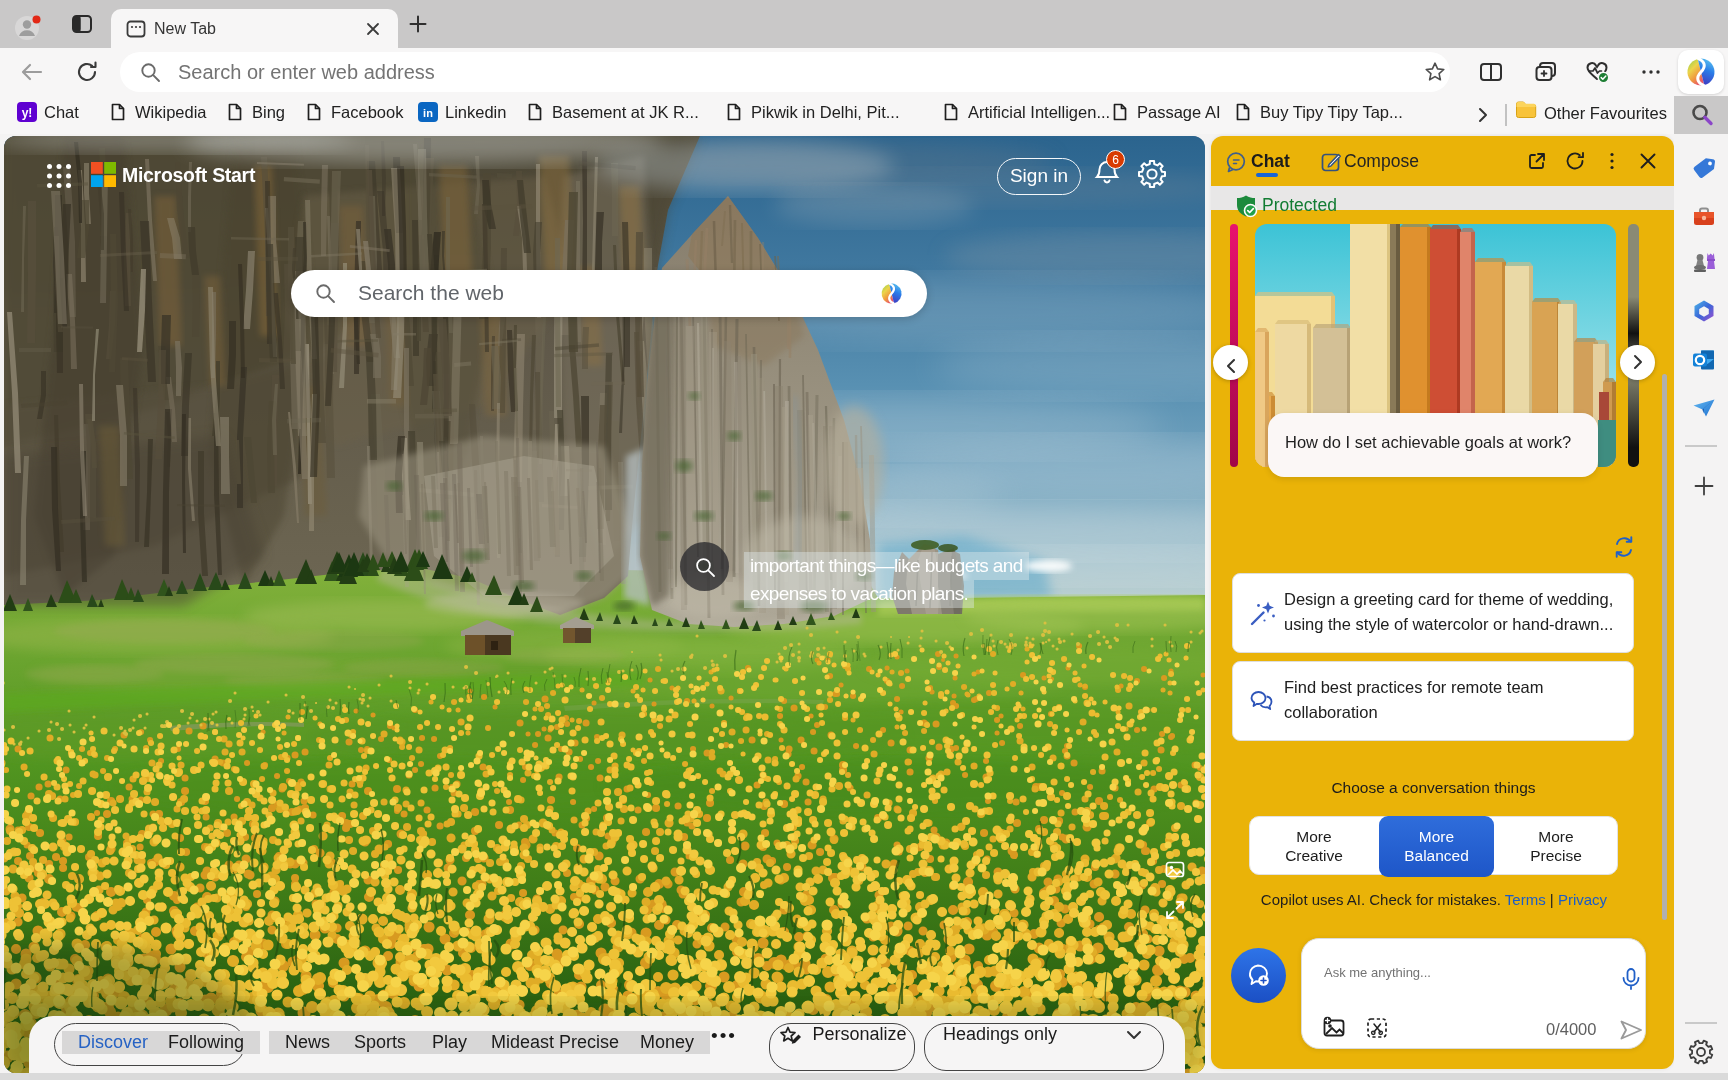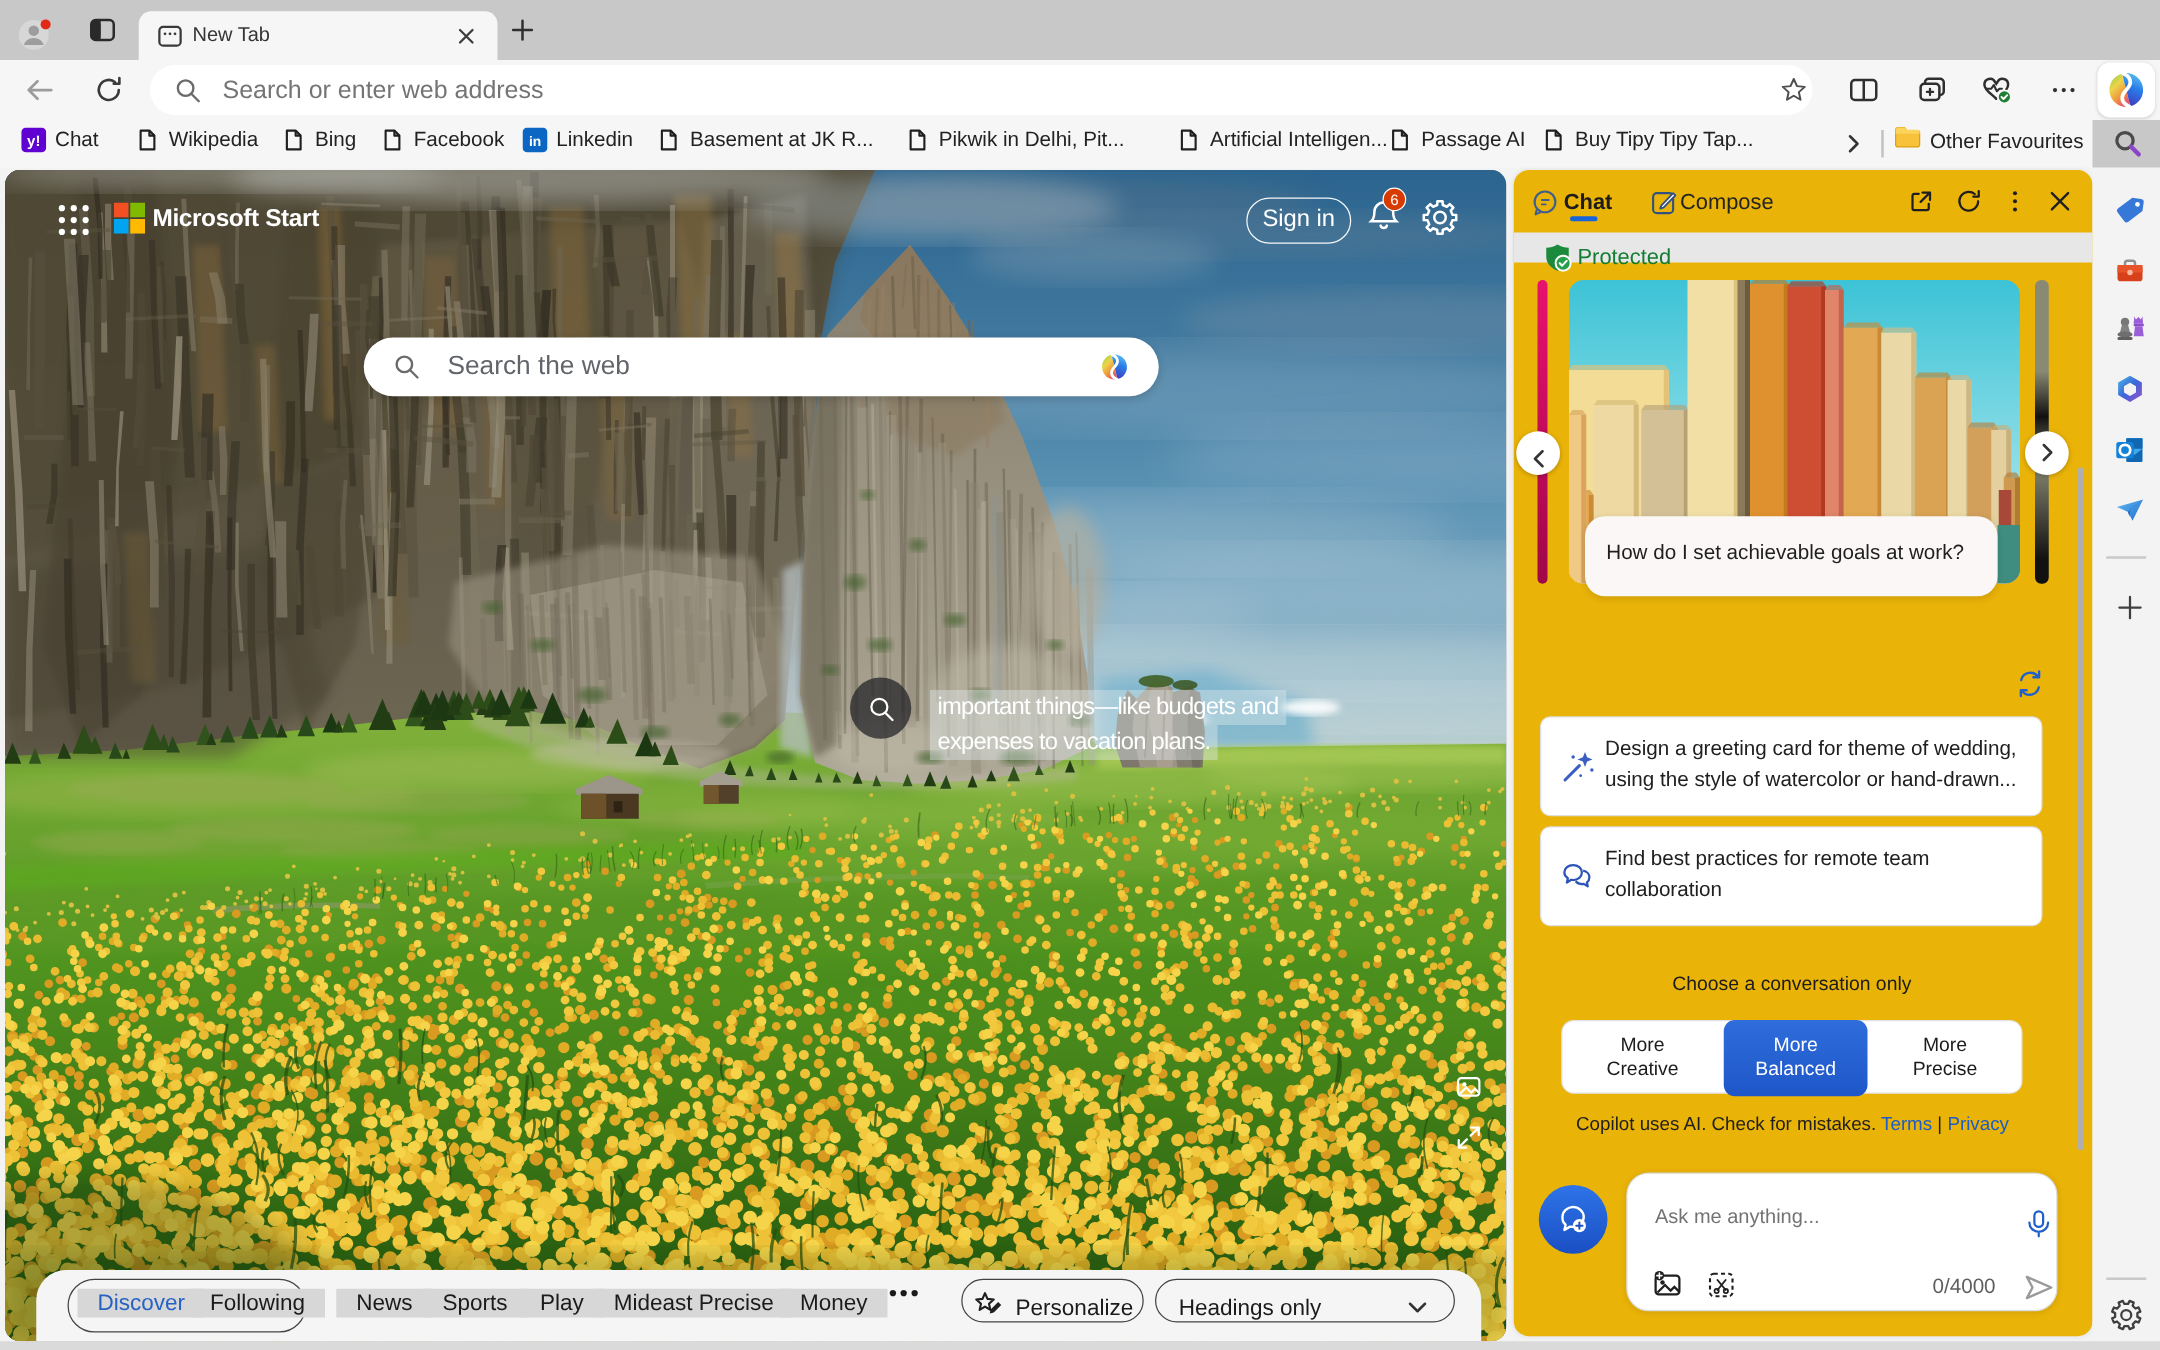--- a/index.html
+++ b/index.html
@@ -18,34 +18,34 @@
 #signin{position:absolute;left:993px;top:22px;width:84px;height:37px;border:1.5px solid rgba(255,255,255,0.95);border-radius:19px;color:#fff;font-size:19px;text-align:center;line-height:34px}
 #searchpill{position:absolute;left:287px;top:134px;width:636px;height:47px;background:#fff;border-radius:24px;box-shadow:0 2px 8px rgba(0,0,0,0.18)}
 #searchpill .ph{position:absolute;left:67px;top:11px;font-size:21px;color:#61656a}
 .hl{background:rgba(225,233,236,0.42);color:#fff;font-size:19px;letter-spacing:-0.6px;height:28px;line-height:28px;padding:0 6px;display:inline-block}
 #promo{position:absolute;left:740px;top:416px;white-space:nowrap}
 #promoc{position:absolute;left:676px;top:406px;width:49px;height:49px;border-radius:50%;background:rgba(42,42,46,0.78)}
 
 #bnav{position:absolute;left:25px;top:880px;width:1156px;height:57px;background:#f6f5f5;border-radius:24px 24px 0 0;font-size:18px;color:#1b1b1b}
 #bnav .chip{position:absolute;top:15px;background:#d8d7d7;padding:1px 16px;white-space:nowrap}
 #dfpill{position:absolute;left:25px;top:7px;width:191px;height:43px;border:1.5px solid #444;border-radius:22px}
-.opill{position:absolute;top:7px;height:35px;border:1.5px solid #444;border-radius:22px;display:flex;align-items:flex-end;justify-content:center;gap:9px}
+.opill{position:absolute;top:7px;height:48px;border:1.5px solid #444;border-radius:22px;display:flex;align-items:flex-start;justify-content:center;gap:9px}
 
 #sidebar{position:absolute;left:1211px;top:136px;width:463px;height:933px;background:#eab308;border-radius:12px;overflow:hidden;box-shadow:0 0 4px rgba(0,0,0,0.08)}
 .sb{position:absolute;font-size:17px;color:#1c1c1c}
 #protbar{position:absolute;left:0;top:50px;width:463px;height:24px;background:#e8e7e7}
 #prottext{position:absolute;left:51px;top:9px;font-size:17.5px;color:#127c33;font-weight:400}
 .card{position:absolute;left:21px;width:402px;background:#fff;border:1px solid #dedede;border-radius:8px}
 .cardtx{position:absolute;left:73px;font-size:16.5px;color:#202020;line-height:25px}
 #stylebox{position:absolute;left:38px;top:680px;width:369px;height:59px;background:#fff;border:1px solid #e2e2e2;border-radius:10px}
 #stylemid{position:absolute;left:129px;top:-1px;width:115px;height:61px;background:linear-gradient(180deg,#2f6ddb,#1e56c8);border-radius:9px;color:#fff;text-align:center;font-size:15.5px;line-height:19px;padding-top:11px}
 .styleside{position:absolute;top:10px;width:110px;text-align:center;font-size:15.5px;line-height:19px;color:#1c1c1c}
 #disc{position:absolute;left:0;top:755px;width:446px;text-align:center;font-size:15px;color:#1f1f1f}
 #askbox{position:absolute;left:90px;top:802px;width:345px;height:111px;background:#fff;border:1px solid #dcdcdc;border-radius:18px;box-shadow:0 1px 5px rgba(0,0,0,0.1)}
-#askbox .ph{position:absolute;left:22px;top:26px;font-size:16px;color:#737373}
+#askbox .ph{position:absolute;left:22px;top:26px;font-size:13px;color:#737373}
 #newtopic{position:absolute;left:20px;top:812px;width:55px;height:55px;border-radius:50%;background:linear-gradient(180deg,#2e74e8,#1b4fc4)}
 #sbscroll{position:absolute;left:451px;top:238px;width:5px;height:546px;background:#b0afaf;border-radius:3px}
 
 #rail{position:absolute;left:1674px;top:97px;width:54px;height:983px;background:#f4f3f3}
 #railsearch{position:absolute;left:0px;top:-1px;width:54px;height:38px;background:#c9c8c8}
 .ric{position:absolute;left:17px}
 
 #botstrip{position:absolute;left:0;top:1073px;width:1728px;height:7px;background:#dadada}
 </style></head><body>
 <div id="tabbar">
@@ -1292,21 +1292,21 @@
         <circle cx="26.5" cy="17" r="1.4" fill="#3a5ec2"></circle>
         <circle cx="17.5" cy="21.5" r="1.1" fill="#3a5ec2"></circle>
       </svg></div>
     <div class="cardtx" style="top:451px">Design a greeting card for theme of wedding,<br>using the style of watercolor or hand-drawn...</div>
     <div class="card" style="top:525px;height:80px"></div>
     <div class="abs" style="left:36px;top:551px"><svg width="30" height="30" viewBox="0 0 30 30" style="">
         <path d="M11.5 5 a7 6 0 0 1 7 6 a7 6 0 0 1-7 6 l-1.5-0.2 -3.5 2.2 0.8-3.4 A6.8 5.8 0 0 1 4.5 11 a7 6 0 0 1 7-6 z" fill="none" stroke="#2d54b8" stroke-width="1.8" stroke-linejoin="round"></path>
         <path d="M19.5 9.5 a6 5.4 0 0 1 5 5.3 c0 1.8-0.8 3.2-2 4.3 l0.7 3 -3.2-2 -1.3 0.2 a6.5 5.5 0 0 1-5.2-2.3" fill="none" stroke="#2d54b8" stroke-width="1.8" stroke-linejoin="round"></path>
       </svg></div>
     <div class="cardtx" style="top:539px">Find best practices for remote team<br>collaboration</div>
-    <div class="sb" style="left:0;top:643px;width:445px;text-align:center;font-size:15.5px">Choose a conversation only</div>
+    <div class="sb" style="left:0;top:643px;width:445px;text-align:center;font-size:15.5px">Choose a conversation things</div>
     <div id="stylebox">
       <div class="styleside" style="left:9px">More<br>Creative</div>
       <div id="stylemid">More<br>Balanced</div>
       <div class="styleside" style="left:251px">More<br>Precise</div>
     </div>
     <div id="disc">Copilot uses AI. Check for mistakes. <span style="color:#1b5cc8">Terms</span> | <span style="color:#1b5cc8">Privacy</span></div>
     <div id="newtopic">
       <div class="abs" style="left:11px;top:11px"><svg width="32" height="32" viewBox="0 0 32 32" style="">
           <path d="M16 6.5 a9 8 0 0 1 9 8 a9 8 0 0 1-9 8 l-2-0.2 -4.5 2.7 1-4.2 a8.8 7.8 0 0 1-2.5-6.3 a9 8 0 0 1 8-8 z" fill="none" stroke="#fff" stroke-width="1.9" stroke-linejoin="round"></path>
           <circle cx="21.5" cy="21.5" r="5.3" fill="#fff"></circle>

